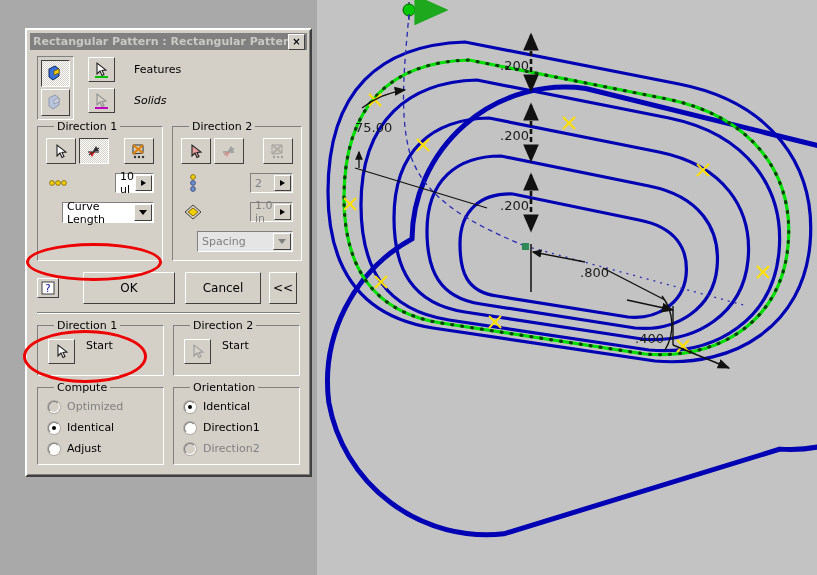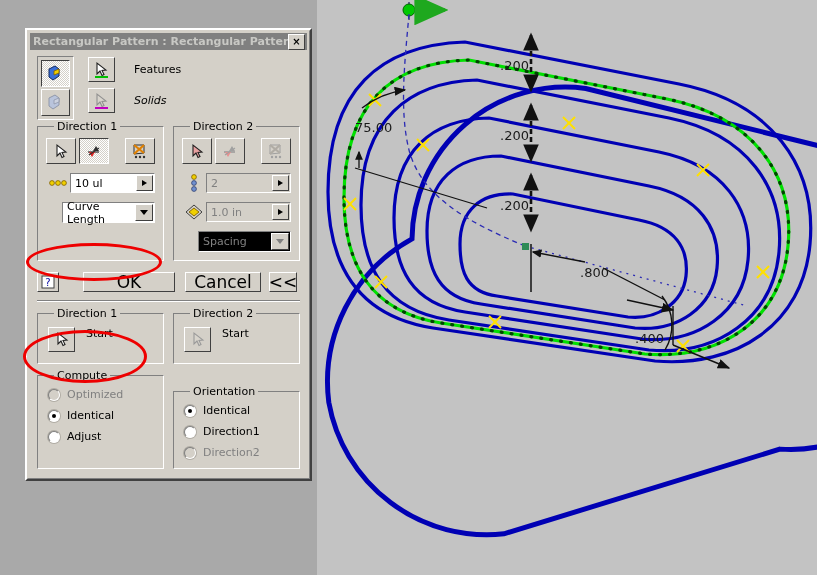--- a/index.html
+++ b/index.html
@@ -79,21 +79,21 @@
     border-right:1px solid #ffffff;border-bottom:1px solid #ffffff;
   }
   fieldset.grp>.lg{
     position:absolute;top:-7px;left:16px;background:#d4d0c8;
     padding:0 3px;font-size:11px;
   }
   .grp-inner{padding:11px 8px 8px 8px;}
   .dirrow{display:flex;align-items:center;}
   .sqbtn{width:30px;height:26px;display:flex;align-items:center;justify-content:center;}
   .spacer{flex:1;}
-  .fieldrow{display:flex;align-items:center;margin-top:9px;}
+  .fieldrow{display:flex;align-items:center;margin-top:9px;gap:45px;}
   .ficon{width:24px;display:flex;align-items:center;justify-content:center;}
   .spin{
     flex:1;height:18px;display:flex;align-items:stretch;background:#ffffff;
     border-top:1px solid #808080;border-left:1px solid #808080;
     border-right:1px solid #ffffff;border-bottom:1px solid #ffffff;
   }
   .spin.dis{background:#d4d0c8;}
   .spin .val{flex:1;display:flex;align-items:center;padding-left:4px;font-size:11px;}
   .spin.dis .val{color:#808080;}
   .spin .sbtn{
@@ -102,35 +102,35 @@
     border-right:1px solid #404040;border-bottom:1px solid #404040;
     display:flex;align-items:center;justify-content:center;cursor:pointer;
   }
   .arrw{width:0;height:0;border-top:3px solid transparent;border-bottom:3px solid transparent;border-left:5px solid #000;}
   .arrw.dis{border-left-color:#808080;}
   .combo{
     margin-top:9px;height:19px;display:flex;align-items:stretch;background:#ffffff;
     border-top:1px solid #808080;border-left:1px solid #808080;
     border-right:1px solid #ffffff;border-bottom:1px solid #ffffff;margin-left:16px;
   }
-  .combo.dis{background:#000000;text-align:center;}
+  .combo.dis{background:#e5e5e5;text-align:center;}
   .combo .val{flex:1;display:flex;align-items:center;padding-left:4px;font-size:11px;}
   .combo.dis .val{color:#808080;}
   .combo .cbtn{
     width:16px;margin:1px;background:#d4d0c8;
     border-top:1px solid #ffffff;border-left:1px solid #ffffff;
     border-right:1px solid #404040;border-bottom:1px solid #404040;
     display:flex;align-items:center;justify-content:center;cursor:pointer;
   }
   .dn{width:0;height:0;border-left:4px solid transparent;border-right:4px solid transparent;border-top:5px solid #000;}
   .dn.dis{border-top-color:#808080;}
   
   .btnbar{display:flex;align-items:center;margin-top:11px;}
   .helpbtn{width:22px;height:20px;display:flex;align-items:center;justify-content:center;}
-  .cmdbtn{height:20px;display:flex;align-items:center;justify-content:center;font-size:17px;}
+  .cmdbtn{height:32px;display:flex;align-items:center;justify-content:center;font-size:12px;}
   .hr{height:1px;background:#808080;border-bottom:1px solid #ffffff;margin:8px 0 11px 0;}
   .startgrp{flex:1;}
   .startrow{display:flex;align-items:flex-start;padding:4px 0 2px 2px;}
   .startlabel{margin-left:11px;font-size:11px;}
   
   .radiorow{display:flex;align-items:flex-end;margin-bottom:8px;}
   .radiorow:last-child{margin-bottom:0;}
   .radio{
     width:12px;height:12px;border-radius:50%;background:#ffffff;
     border-top:1px solid #808080;border-left:1px solid #808080;
@@ -511,21 +511,21 @@
                 </span>
             <span class="rlabel">Identical</span>
           </div>
           <div class="radiorow">
             <span class="radio"></span>
             <span class="rlabel">Adjust</span>
           </div>
         </div>
       </fieldset>
 
-      <fieldset class="grp" style="flex:1;margin-top:16px;">
+      <fieldset class="grp" style="flex:1;">
         <div class="lg">Orientation</div>
         <div class="grp-inner" style="padding:12px 8px 9px 10px;">
           <div class="radiorow">
             <span class="radio">
                   <i class="dot"></i>
                 </span>
             <span class="rlabel">Identical</span>
           </div>
           <div class="radiorow">
             <span class="radio"></span>

